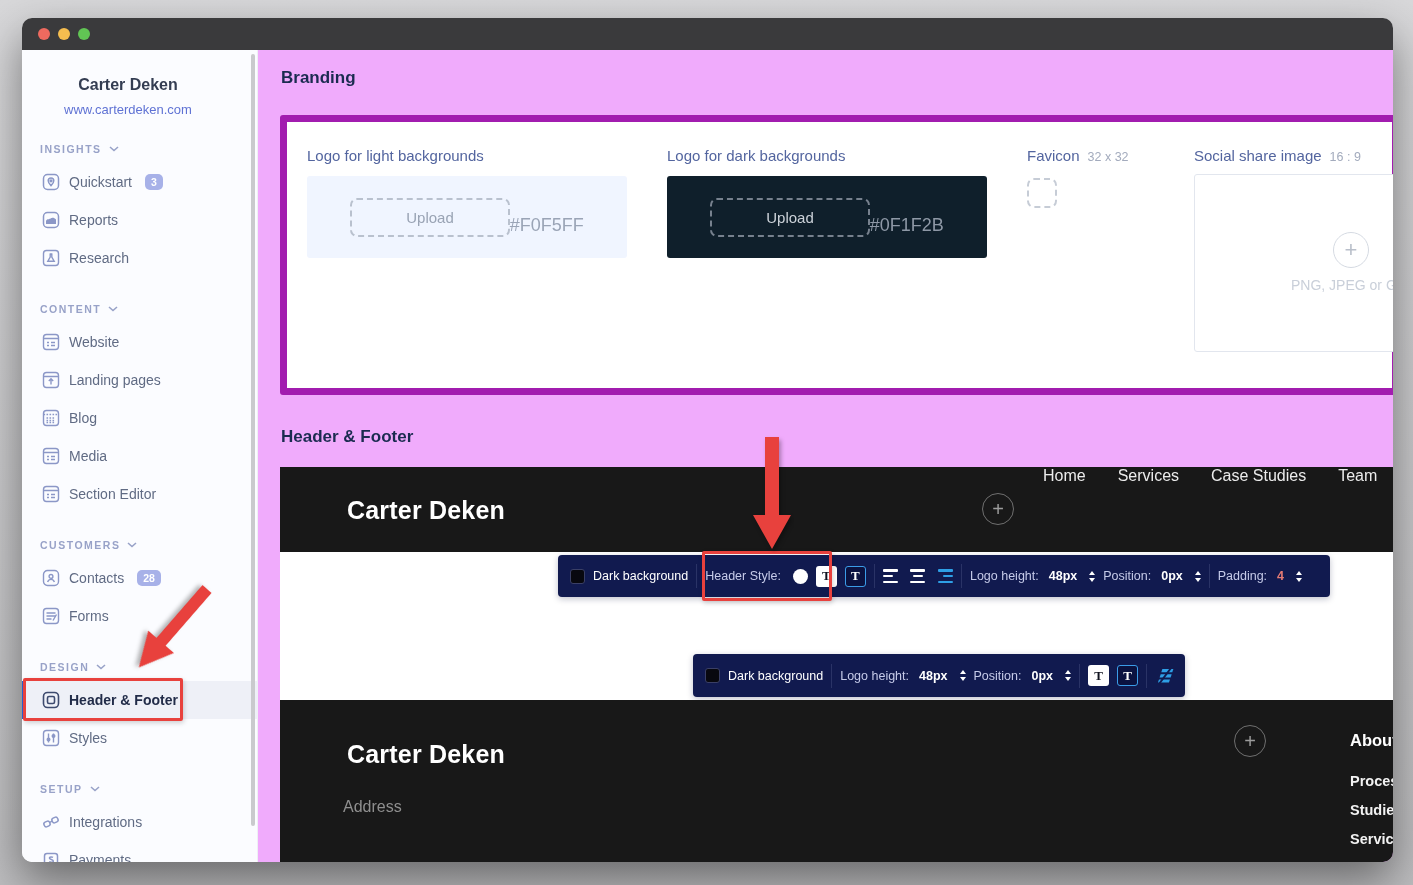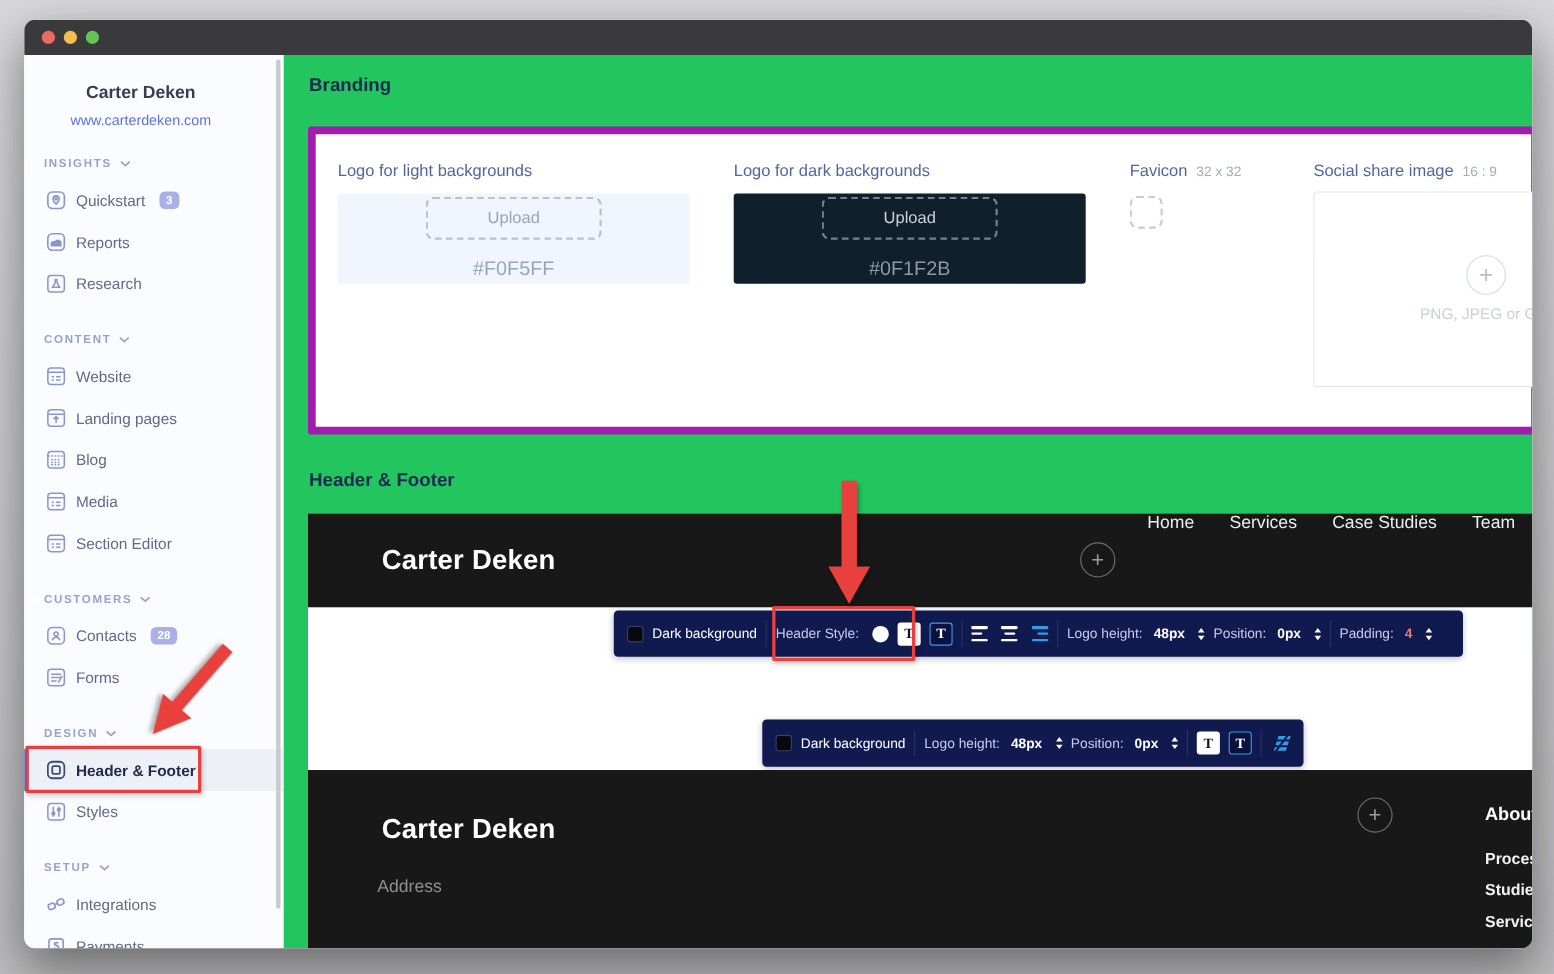--- a/index.html
+++ b/index.html
@@ -26,28 +26,28 @@
   .sb-item{height:38px;display:flex;align-items:center;padding-left:20px;gap:9px;
     font-size:14px;color:#606b84;cursor:pointer;position:relative;}
   .sb-ic{width:18px;height:18px;flex:none;display:flex;align-items:center;justify-content:center;color:#8b97c7;}
   .sb-item.active{background:#eef0f7;color:#222c49;font-weight:600;}
   .sb-item.active .sb-ic{color:#3d4a6e;}
   .sb-item.active::before{content:"";position:absolute;left:0;top:0;bottom:0;width:4px;background:#2b64d9;}
   .badge{background:#a7b1e8;color:#fff;font-size:10.5px;font-weight:700;border-radius:5px;
     padding:2px 6px;margin-left:4px;}
 
   
-  .main{flex:1;position:relative;background:#22c55e;overflow:hidden;}
+  .main{flex:1;position:relative;background:#f0abfc;overflow:hidden;}
   .section-title{position:absolute;font-size:17px;font-weight:700;color:#1b2b50;}
   .card{position:absolute;left:22px;top:65px;right:-6px;height:280px;background:#fff;
     border:7px solid #a21caf;border-radius:3px;}
   .card-label{position:absolute;font-size:15px;color:#53659f;}
   .card-sub{font-size:12.5px;color:#a3abbd;margin-left:8px;font-weight:400;}
   .logo-panel{position:absolute;top:54px;width:320px;height:82px;border-radius:3px;
-    display:flex;flex-direction:column;align-items:center;justify-content:center;}
+    display:flex;flex-direction:row;align-items:center;justify-content:center;}
   .upload-btn{border:2px dashed #b9c1ce;border-radius:7px;padding:9px 54px;font-size:15px;
     color:#99a3b4;cursor:pointer;background:transparent;}
   .panel-dark .upload-btn{border-color:#77818e;color:#ccd2d9;}
   .hex{font-size:18px;color:#9aa4b6;margin-top:16px;}
   .panel-dark .hex{color:#8e98a6;text-align:center;}
   .favicon-box{position:absolute;left:740px;top:56px;width:30px;height:30px;
     border:2px dashed #c6ccd6;border-radius:7px;cursor:pointer;}
   .social-box{position:absolute;left:907px;top:52px;right:-10px;height:178px;background:#fff;
     border:1px solid #e2e6ee;border-radius:3px;}
   .plus-circle{width:36px;height:36px;border-radius:50%;border:1px solid #d5dae2;position:absolute;

